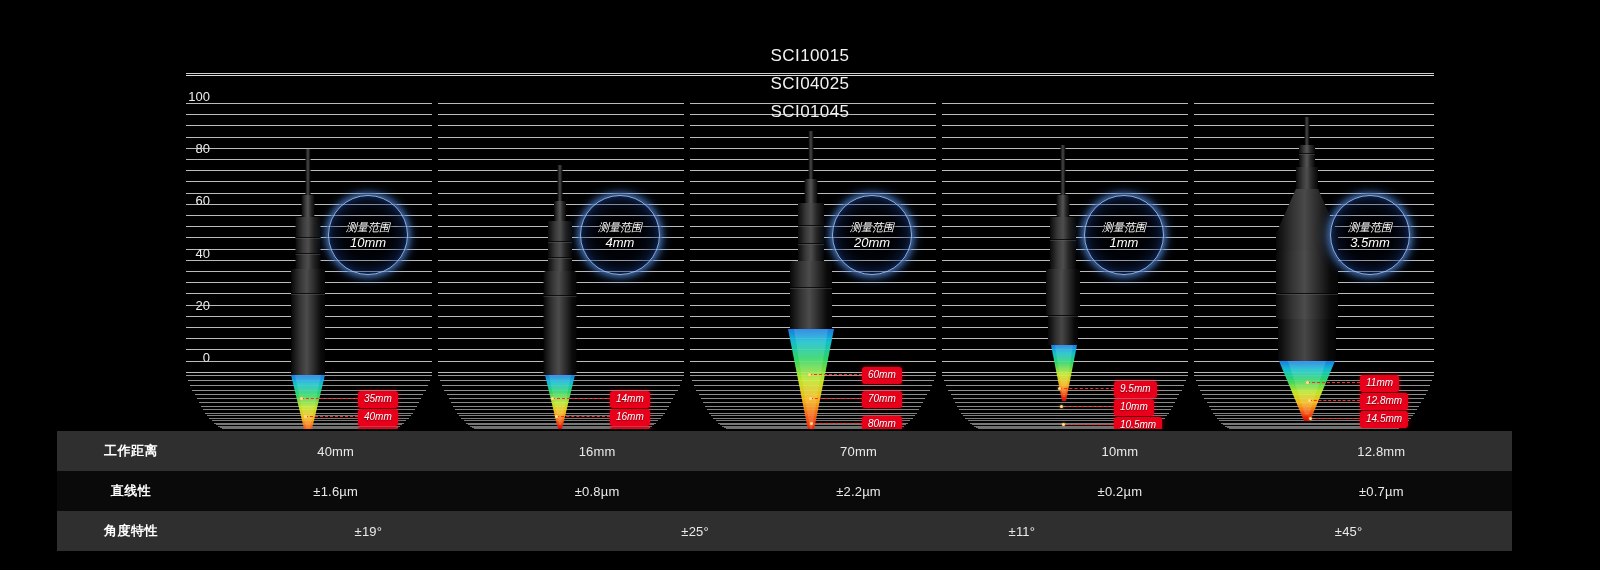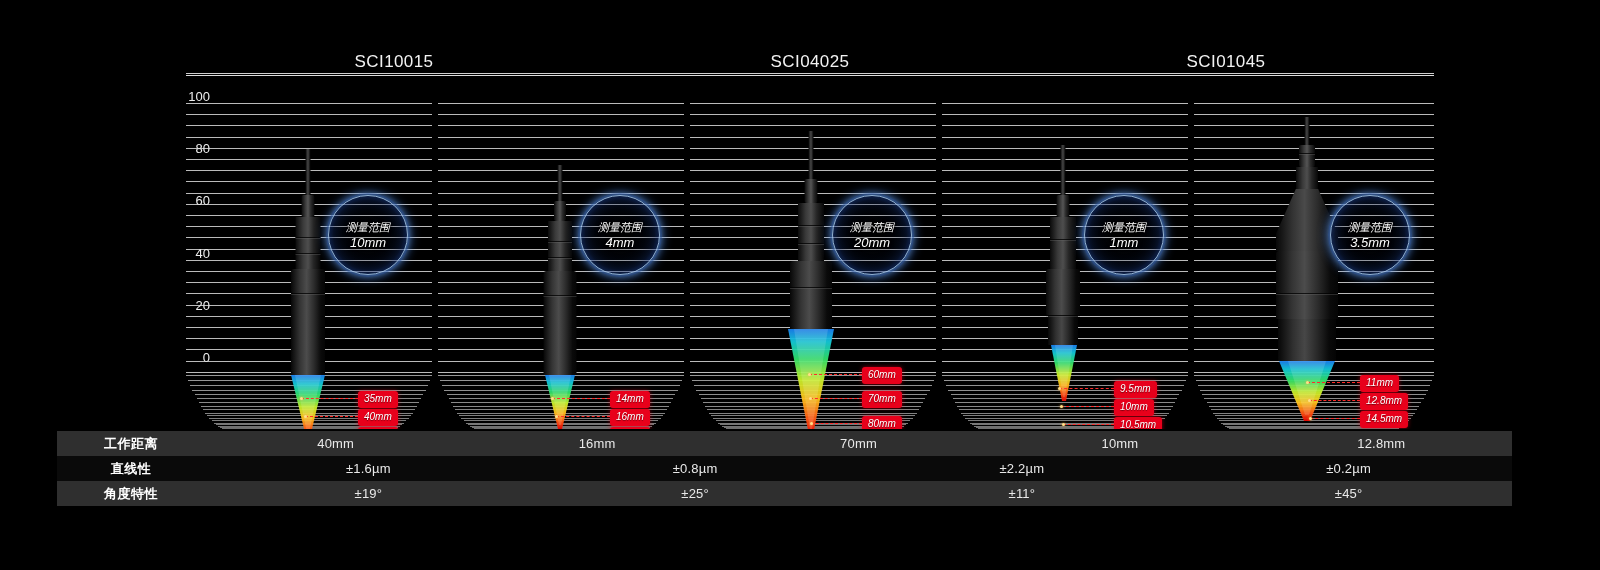--- a/index.html
+++ b/index.html
@@ -6,23 +6,24 @@
   html, body {
     width: 1600px; height: 570px;
     background: #000;
     font-family: "Liberation Sans", sans-serif;
     overflow: hidden;
   }
   #root { position: relative; width: 1600px; height: 570px; background: #000; }
 
   
   #header-row {
-    position: absolute; left: 186px; top: 48px;
+    position: absolute; left: 186px; top: 42px;
     width: 1248px; height: 28px;
     display: flex;
+    flex-direction: column;
   }
   .col-title {
     flex: 1 1 0;
     text-align: center;
     color: #f2f2f2;
     font-size: 17px;
     letter-spacing: .4px;
     line-height: 28px;
     white-space: nowrap;
   }
@@ -147,21 +148,21 @@
     white-space: nowrap;
     box-shadow: 0 0 4px rgba(255,0,30,.55);
     text-shadow: 0 1px 1px rgba(0,0,0,.5);
   }
 
   
   #spec-table {
     position: absolute; left: 57px; top: 431px;
     width: 1455px;
   }
-  .spec-row { display: flex; height: 25px; align-items: center; }
+  .spec-row { display: flex; height: 40px; align-items: center; }
   .spec-row.odd  { background: #2f2f2f; }
   .spec-row.even { background: #0a0a0a; }
   .spec-label {
     width: 148px; flex: 0 0 148px;
     color: #ffffff; font-size: 13px; font-weight: bold;
     text-align: center; letter-spacing: .5px;
   }
   .spec-cell {
     flex: 1 1 0; text-align: center;
     color: #e9e9e9; font-size: 13px;
@@ -546,20 +547,21 @@
       <div class="spec-cell">10mm</div>
       <div class="spec-cell">12.8mm</div>
     </div>
 
     <div class="spec-row even">
       <div class="spec-label">直线性</div>
       <div class="spec-cell">±1.6µm</div>
       <div class="spec-cell">±0.8µm</div>
       <div class="spec-cell">±2.2µm</div>
       <div class="spec-cell">±0.2µm</div>
+      <div class="spec-cell">±0.7µm</div>
     </div>
 
     <div class="spec-row odd">
       <div class="spec-label">角度特性</div>
       <div class="spec-cell">±19°</div>
       <div class="spec-cell">±25°</div>
       <div class="spec-cell">±11°</div>
       <div class="spec-cell">±45°</div>
     </div>
 

